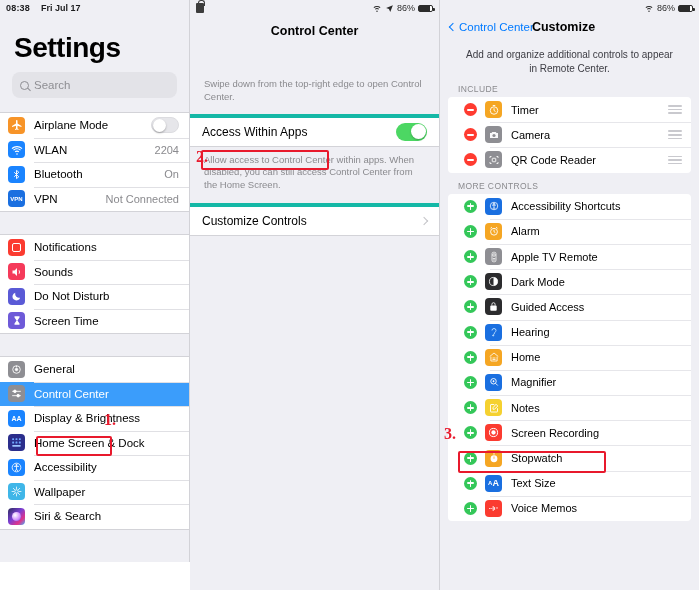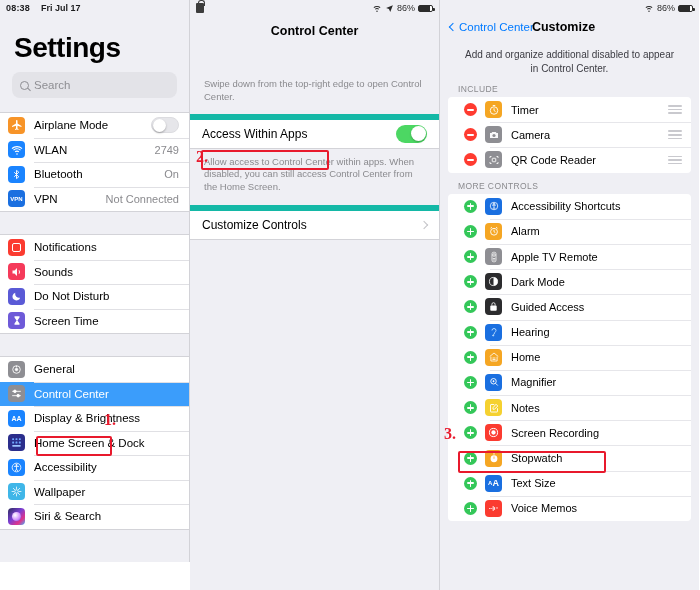--- a/index.html
+++ b/index.html
@@ -88,21 +88,21 @@
     width: 250px; height: 590px; background: #efeff4;
     border-right: 1px solid #d2d2d7; position: relative;
   }
   .panel-title {
     text-align: center; font-size: 12.5px; font-weight: bold; color: #000;
     padding-top: 8px;
   }
   .hint {
     font-size: 9.5px; color: #8a8a8e; padding: 0 14px; line-height: 1.35;
   }
-  .card { background: #fff; border-top:6px solid #14b8a6; border-bottom:1px solid #d3d3d8; }
+  .card { background: #fff; border-top:4px solid #14b8a6; border-bottom:1px solid #d3d3d8; }
   .card-row {
     display: flex; align-items: center; height: 28px; padding: 0 12px;
   }
   .card-row .t { font-size: 12px; color: #000; flex: 1; }
   .toggle-on {
     width: 31px; height: 18px; border-radius: 9px; background: #4cd763;
     position: relative; flex: none;
   }
   .toggle-on::after {
     content:""; position:absolute; right:1.5px; top:1.5px; width:15px; height:15px;
@@ -195,21 +195,21 @@
         <span class="row-label">Airplane Mode</span>
         <span class="toggle-off"></span>
       </div>
       <div class="row">
         <span class="icon" style="background:#1a84ff;">
           <svg width="12" height="12" viewBox="0 0 24 24" fill="#fff">
               <path d="M12 18.5a1.6 1.6 0 1 0 0 3.2 1.6 1.6 0 0 0 0-3.2zM12 13c-1.8 0-3.4.7-4.6 1.9l1.6 1.6A4.2 4.2 0 0 1 12 15.3c1.2 0 2.2.5 3 1.2l1.6-1.6A6.5 6.5 0 0 0 12 13zm0-4.6c-3 0-5.8 1.2-7.8 3.2l1.6 1.6A8.8 8.8 0 0 1 12 10.7c2.4 0 4.6 1 6.2 2.5l1.6-1.6a11 11 0 0 0-7.8-3.2zm0-4.4c-4.2 0-8 1.7-10.8 4.4l1.6 1.6A13.2 13.2 0 0 1 12 6.3c3.6 0 6.8 1.4 9.2 3.7l1.6-1.6A15.3 15.3 0 0 0 12 4z"></path>
             </svg>
         </span>
         <span class="row-label">WLAN</span>
-        <span class="row-value">2749</span>
+        <span class="row-value">2204</span>
       </div>
       <div class="row">
         <span class="icon" style="background:#1a84ff;">
           <svg width="11" height="11" viewBox="0 0 24 24" fill="none" stroke="#fff" stroke-width="2">
               <path d="M7 7l10 10-5 4V3l5 4L7 17"></path>
             </svg>
         </span>
         <span class="row-label">Bluetooth</span>
         <span class="row-value">On</span>
       </div>
@@ -385,21 +385,21 @@
     </div>
 
     <div class="nav">
       <span class="back">
         <span class="bchev"></span>
         <span>Control Center</span>
       </span>
       <span class="nav-title">Customize</span>
     </div>
 
-    <div class="intro">Add and organize additional disabled to appear in Control Center.</div>
+    <div class="intro">Add and organize additional controls to appear in Remote Center.</div>
 
     <div class="sec-head">INCLUDE</div>
     <div class="list">
       <div class="ctrl-row">
         <span class="badge minus"></span>
         <span class="cicon" style="background:#f5a623;">
           <svg width="12" height="12" viewBox="0 0 24 24" fill="none" stroke="#fff" stroke-width="1.8">
               <circle cx="12" cy="13" r="7.5"></circle>
               <path d="M12 8.5V13l3 2"></path>
               <path d="M9.5 3h5"></path>

